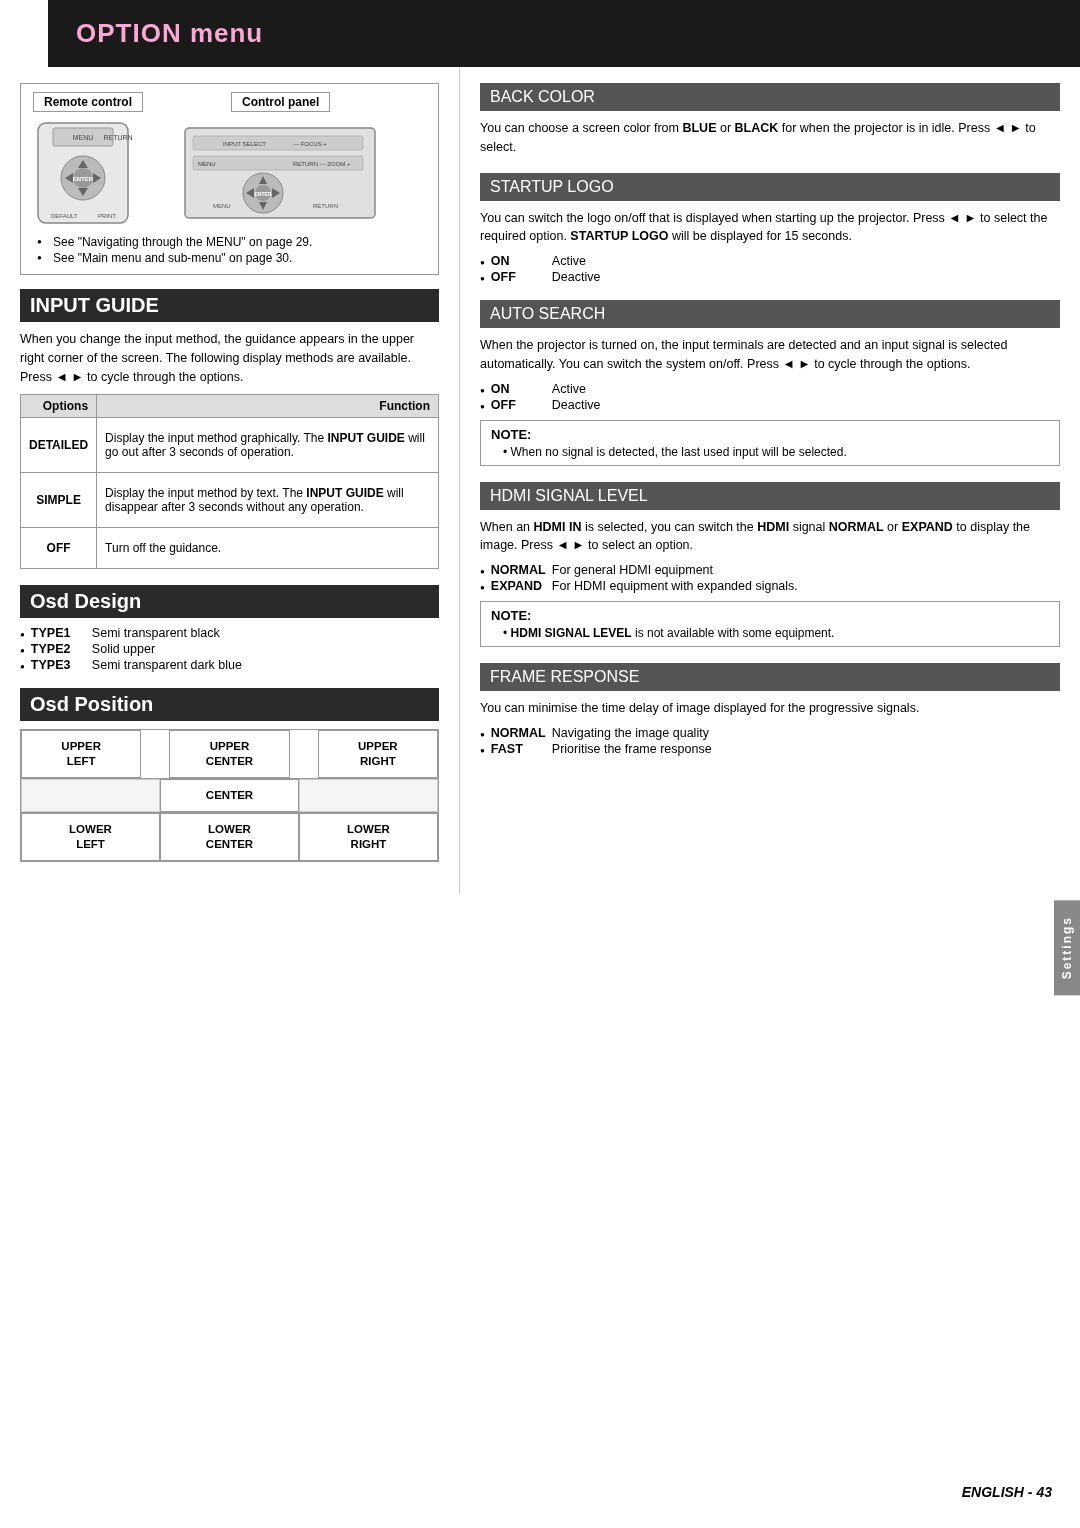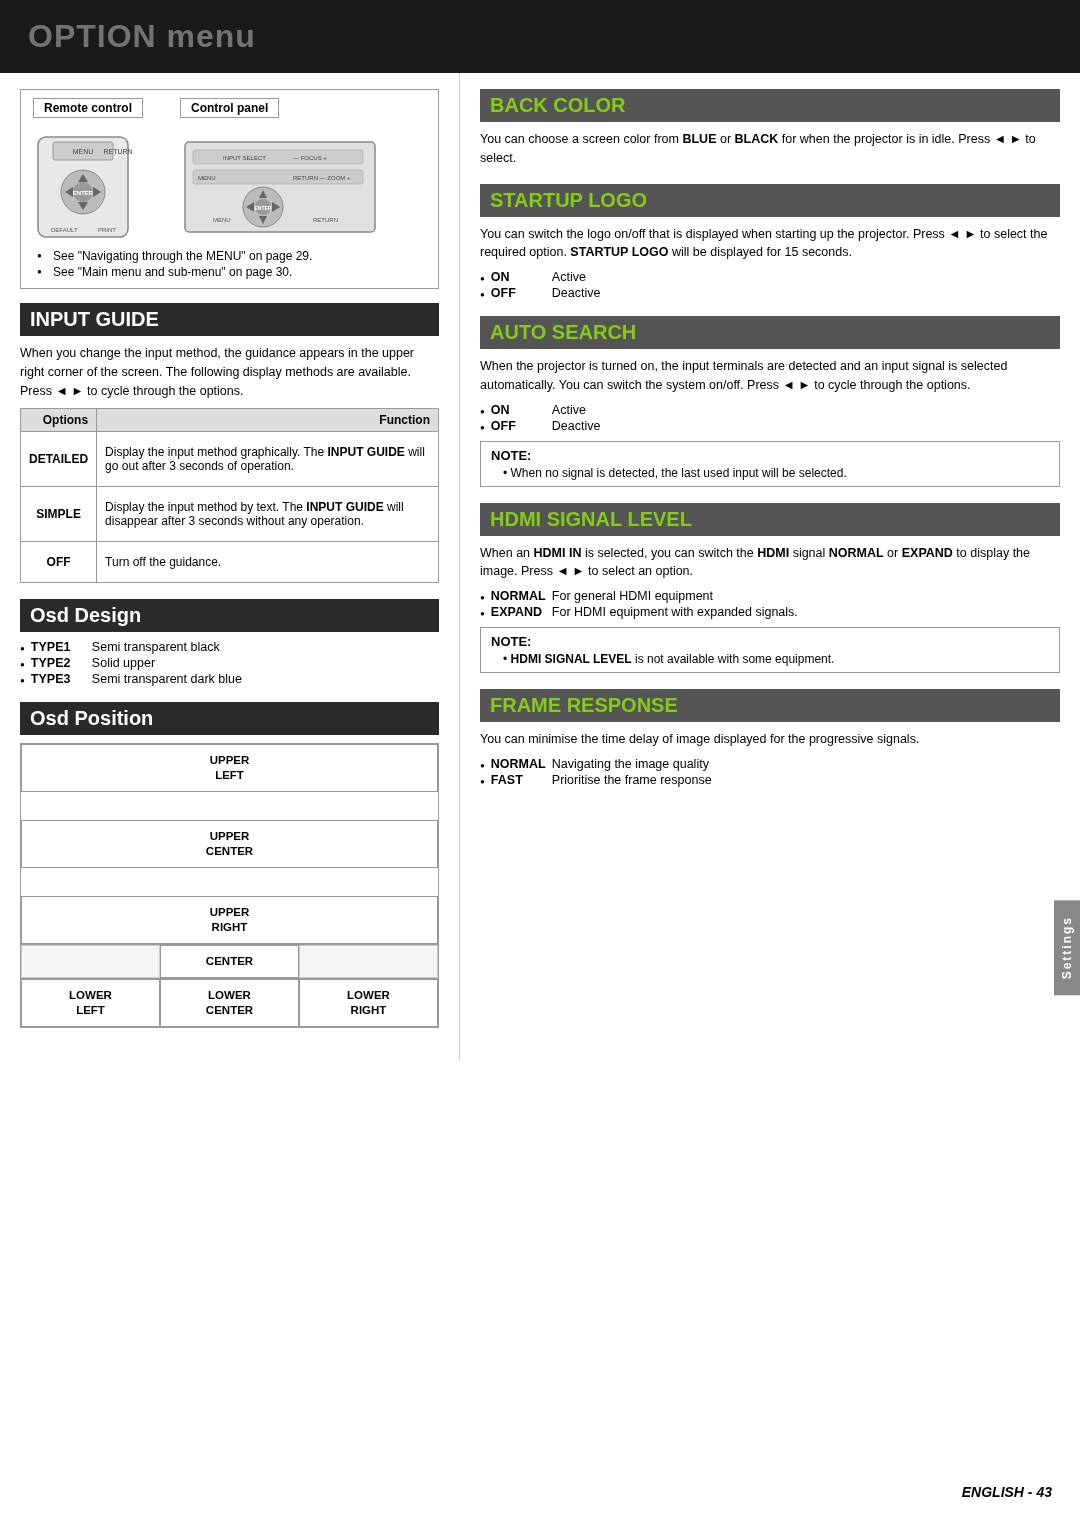--- a/index.html
+++ b/index.html
@@ -7,25 +7,26 @@
       font-family: Arial, Helvetica, sans-serif;
       font-size: 13px;
       background: #fff;
       width: 1080px;
       min-height: 1528px;
       position: relative;
     }
 
     .page-header {
       background: #1a1a1a;
-      color: #737373;
+      color: #f9a8d4;
       padding: 18px 28px;
-      font-size: 32px;
+      font-size: 26px;
       font-weight: bold;
       letter-spacing: 1px;
+      margin-left: 48px;
     }
 
     .main-content {
       display: flex;
       flex-direction: row;
       padding: 0;
     }
 
     .left-col {
       width: 460px;
@@ -40,22 +41,22 @@
 
     
     .remote-box {
       border: 1px solid #999;
       padding: 8px 12px;
       margin-bottom: 14px;
     }
 
     .remote-labels {
       display: flex;
-      gap: 37px;
-      margin-bottom: 14px;
+      gap: 88px;
+      margin-bottom: 6px;
     }
 
     .remote-label {
       border: 1px solid #999;
       padding: 2px 10px;
       font-size: 12px;
       font-weight: bold;
     }
 
     .remote-images {
@@ -83,23 +84,23 @@
       content: "●";
       position: absolute;
       left: 0;
       font-size: 8px;
       top: 3px;
     }
 
     
     .section-header {
       background: #555;
-      color: #84cc16;
-      font-size: 20px;
-      font-weight: bold;
+      color: #ffffff;
+      font-size: 16px;
+      font-weight: normal;
       padding: 5px 10px;
       margin-bottom: 8px;
     }
 
     .section-header-dark {
       background: #2a2a2a;
       color: #fff;
       font-size: 20px;
       font-weight: bold;
       padding: 5px 10px;
@@ -332,21 +333,21 @@
         </div>
       </div>
     </div>
 
     <div class="section-gap">
       <div class="section-header-dark">
         <span>Osd Position</span>
       </div>
 
       <div style="border: 1px solid #999;">
-        <div style="display: grid; grid-template-columns: 1fr; gap: 28px;">
+        <div style="display: grid; grid-template-columns: 1fr 1fr 1fr; gap: 28px;">
           <div class="osd-cell"><strong>UPPER</strong><br><strong>LEFT</strong></div>
           <div class="osd-cell" style="border-left: 1px solid #999; border-right: 1px solid #999;"><strong>UPPER</strong><br><strong>CENTER</strong></div>
           <div class="osd-cell"><strong>UPPER</strong><br><strong>RIGHT</strong></div>
         </div>
         <div style="display: grid; grid-template-columns: 1fr 1fr 1fr; border-top: 1px solid #999; border-bottom: 1px solid #999;">
           <div class="osd-cell empty"></div>
           <div class="osd-cell" style="border-left: 1px solid #999; border-right: 1px solid #999;"><strong>CENTER</strong></div>
           <div class="osd-cell empty"></div>
         </div>
         <div style="display: grid; grid-template-columns: 1fr 1fr 1fr;">

